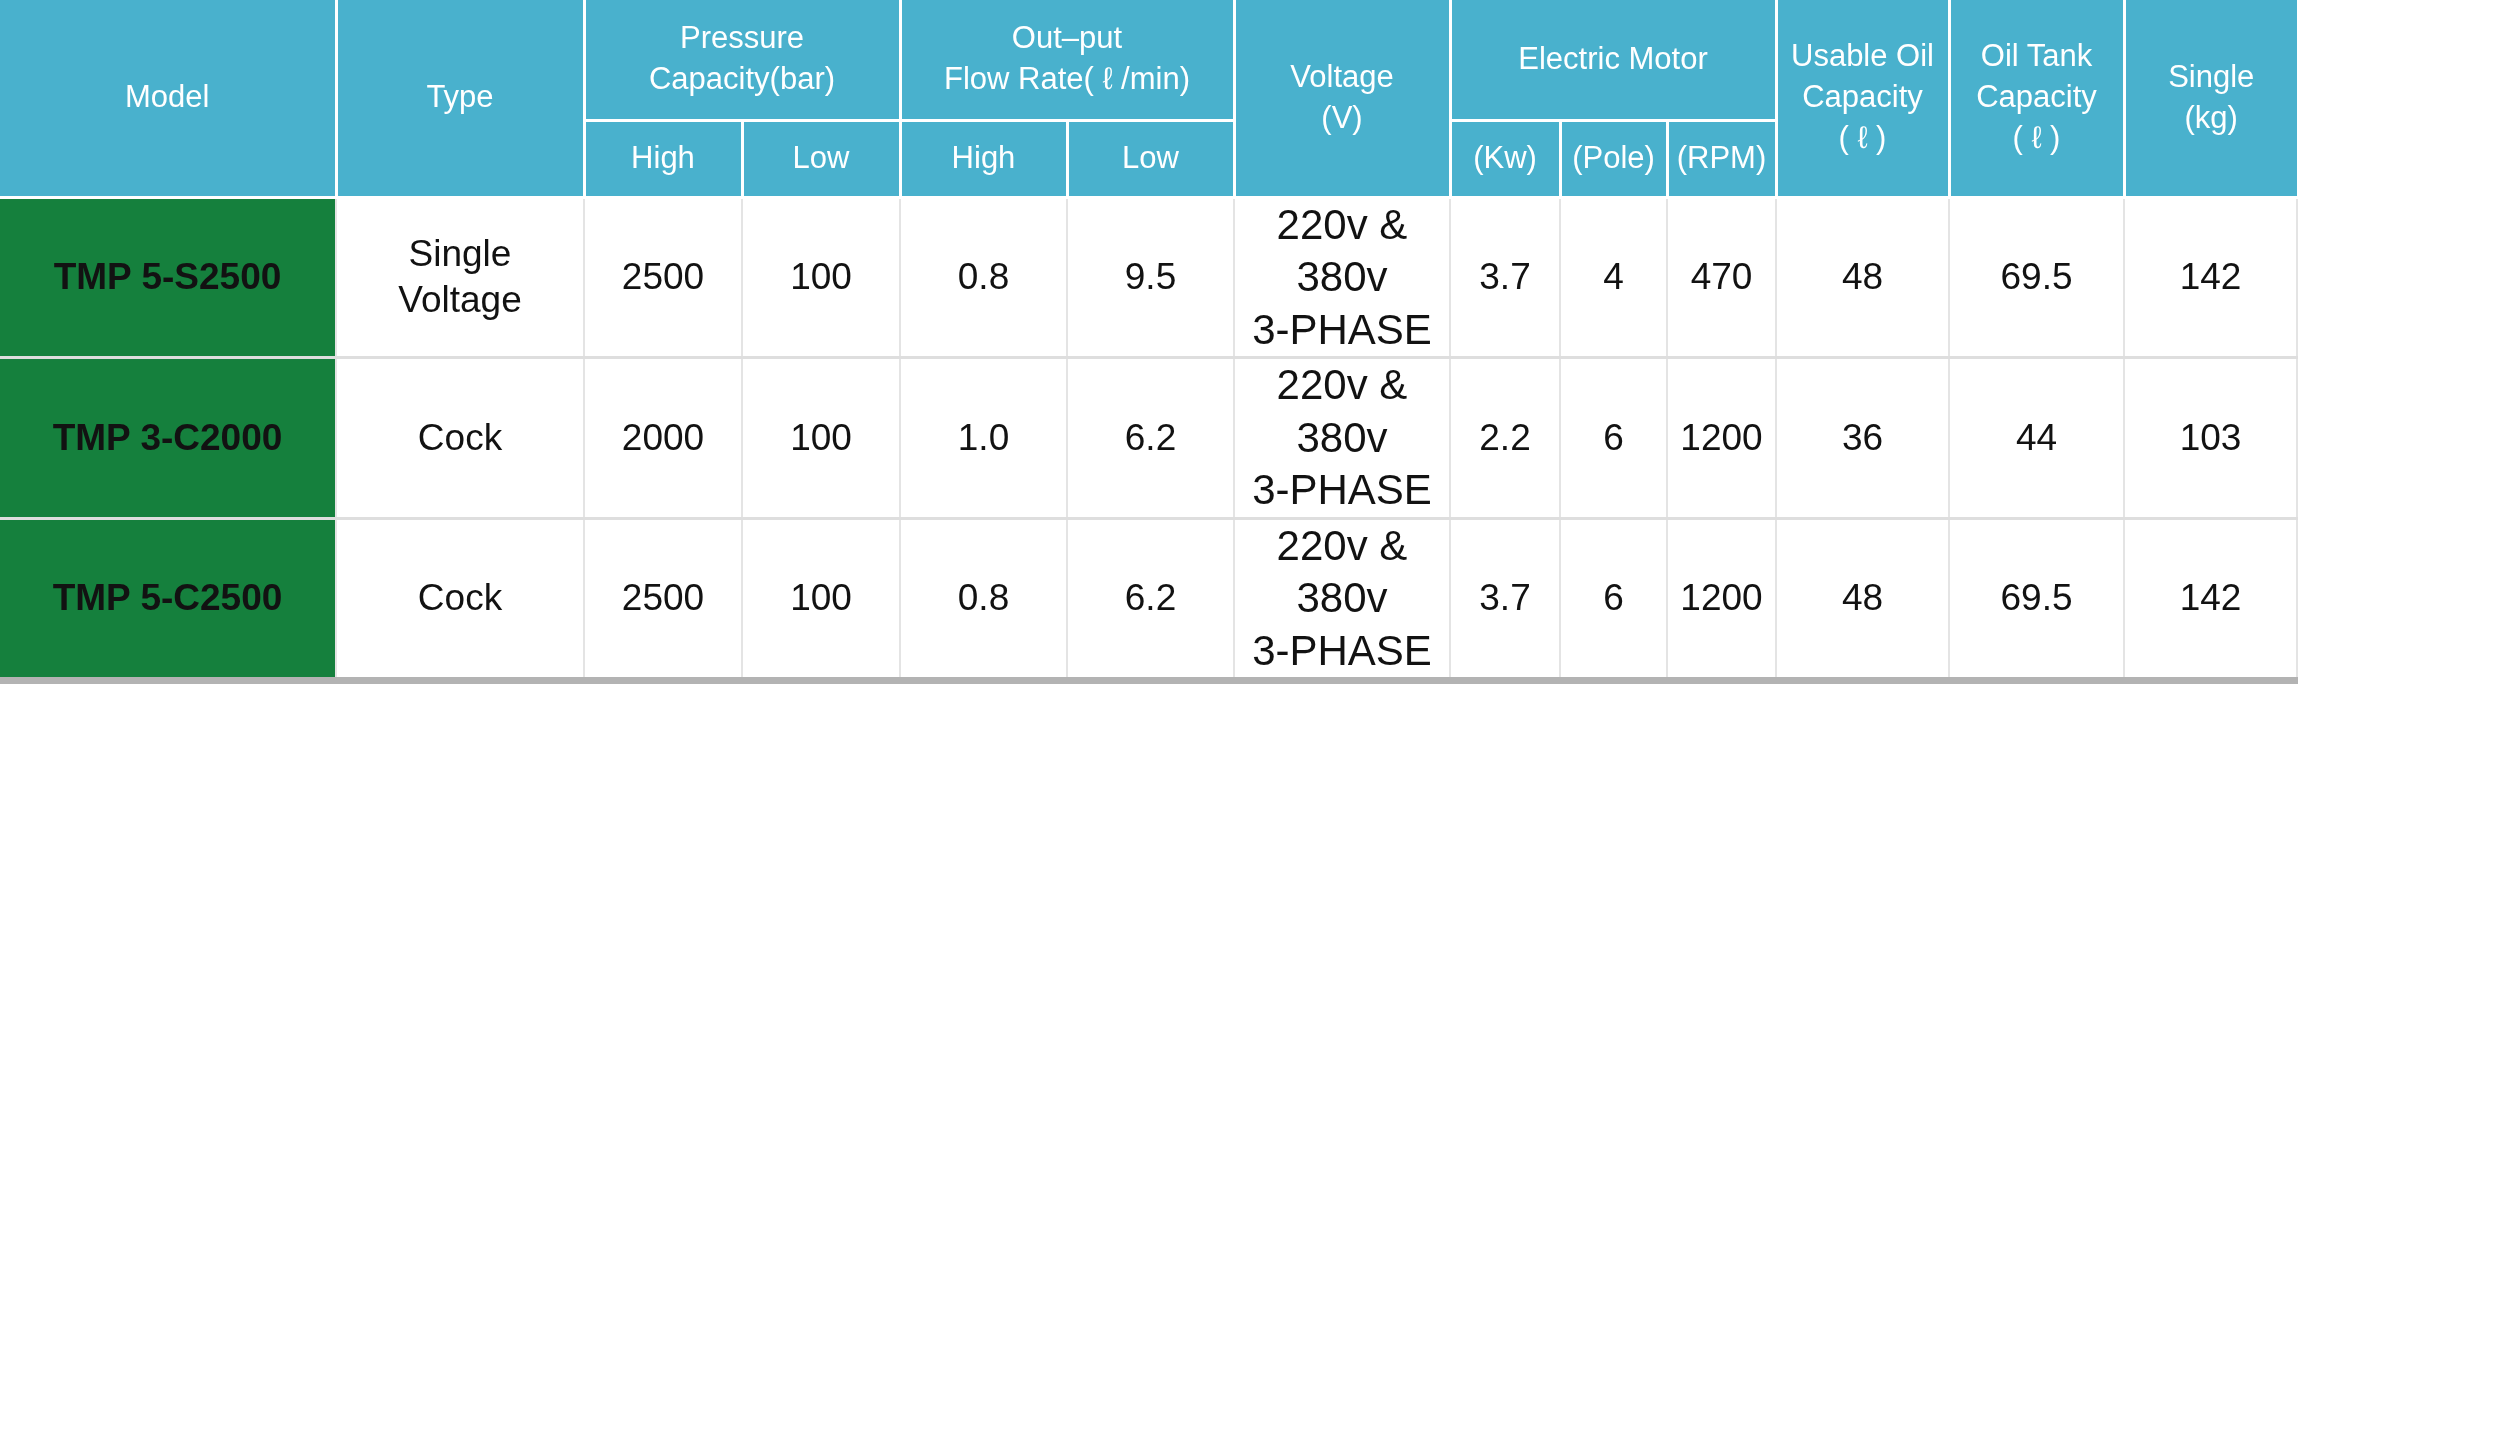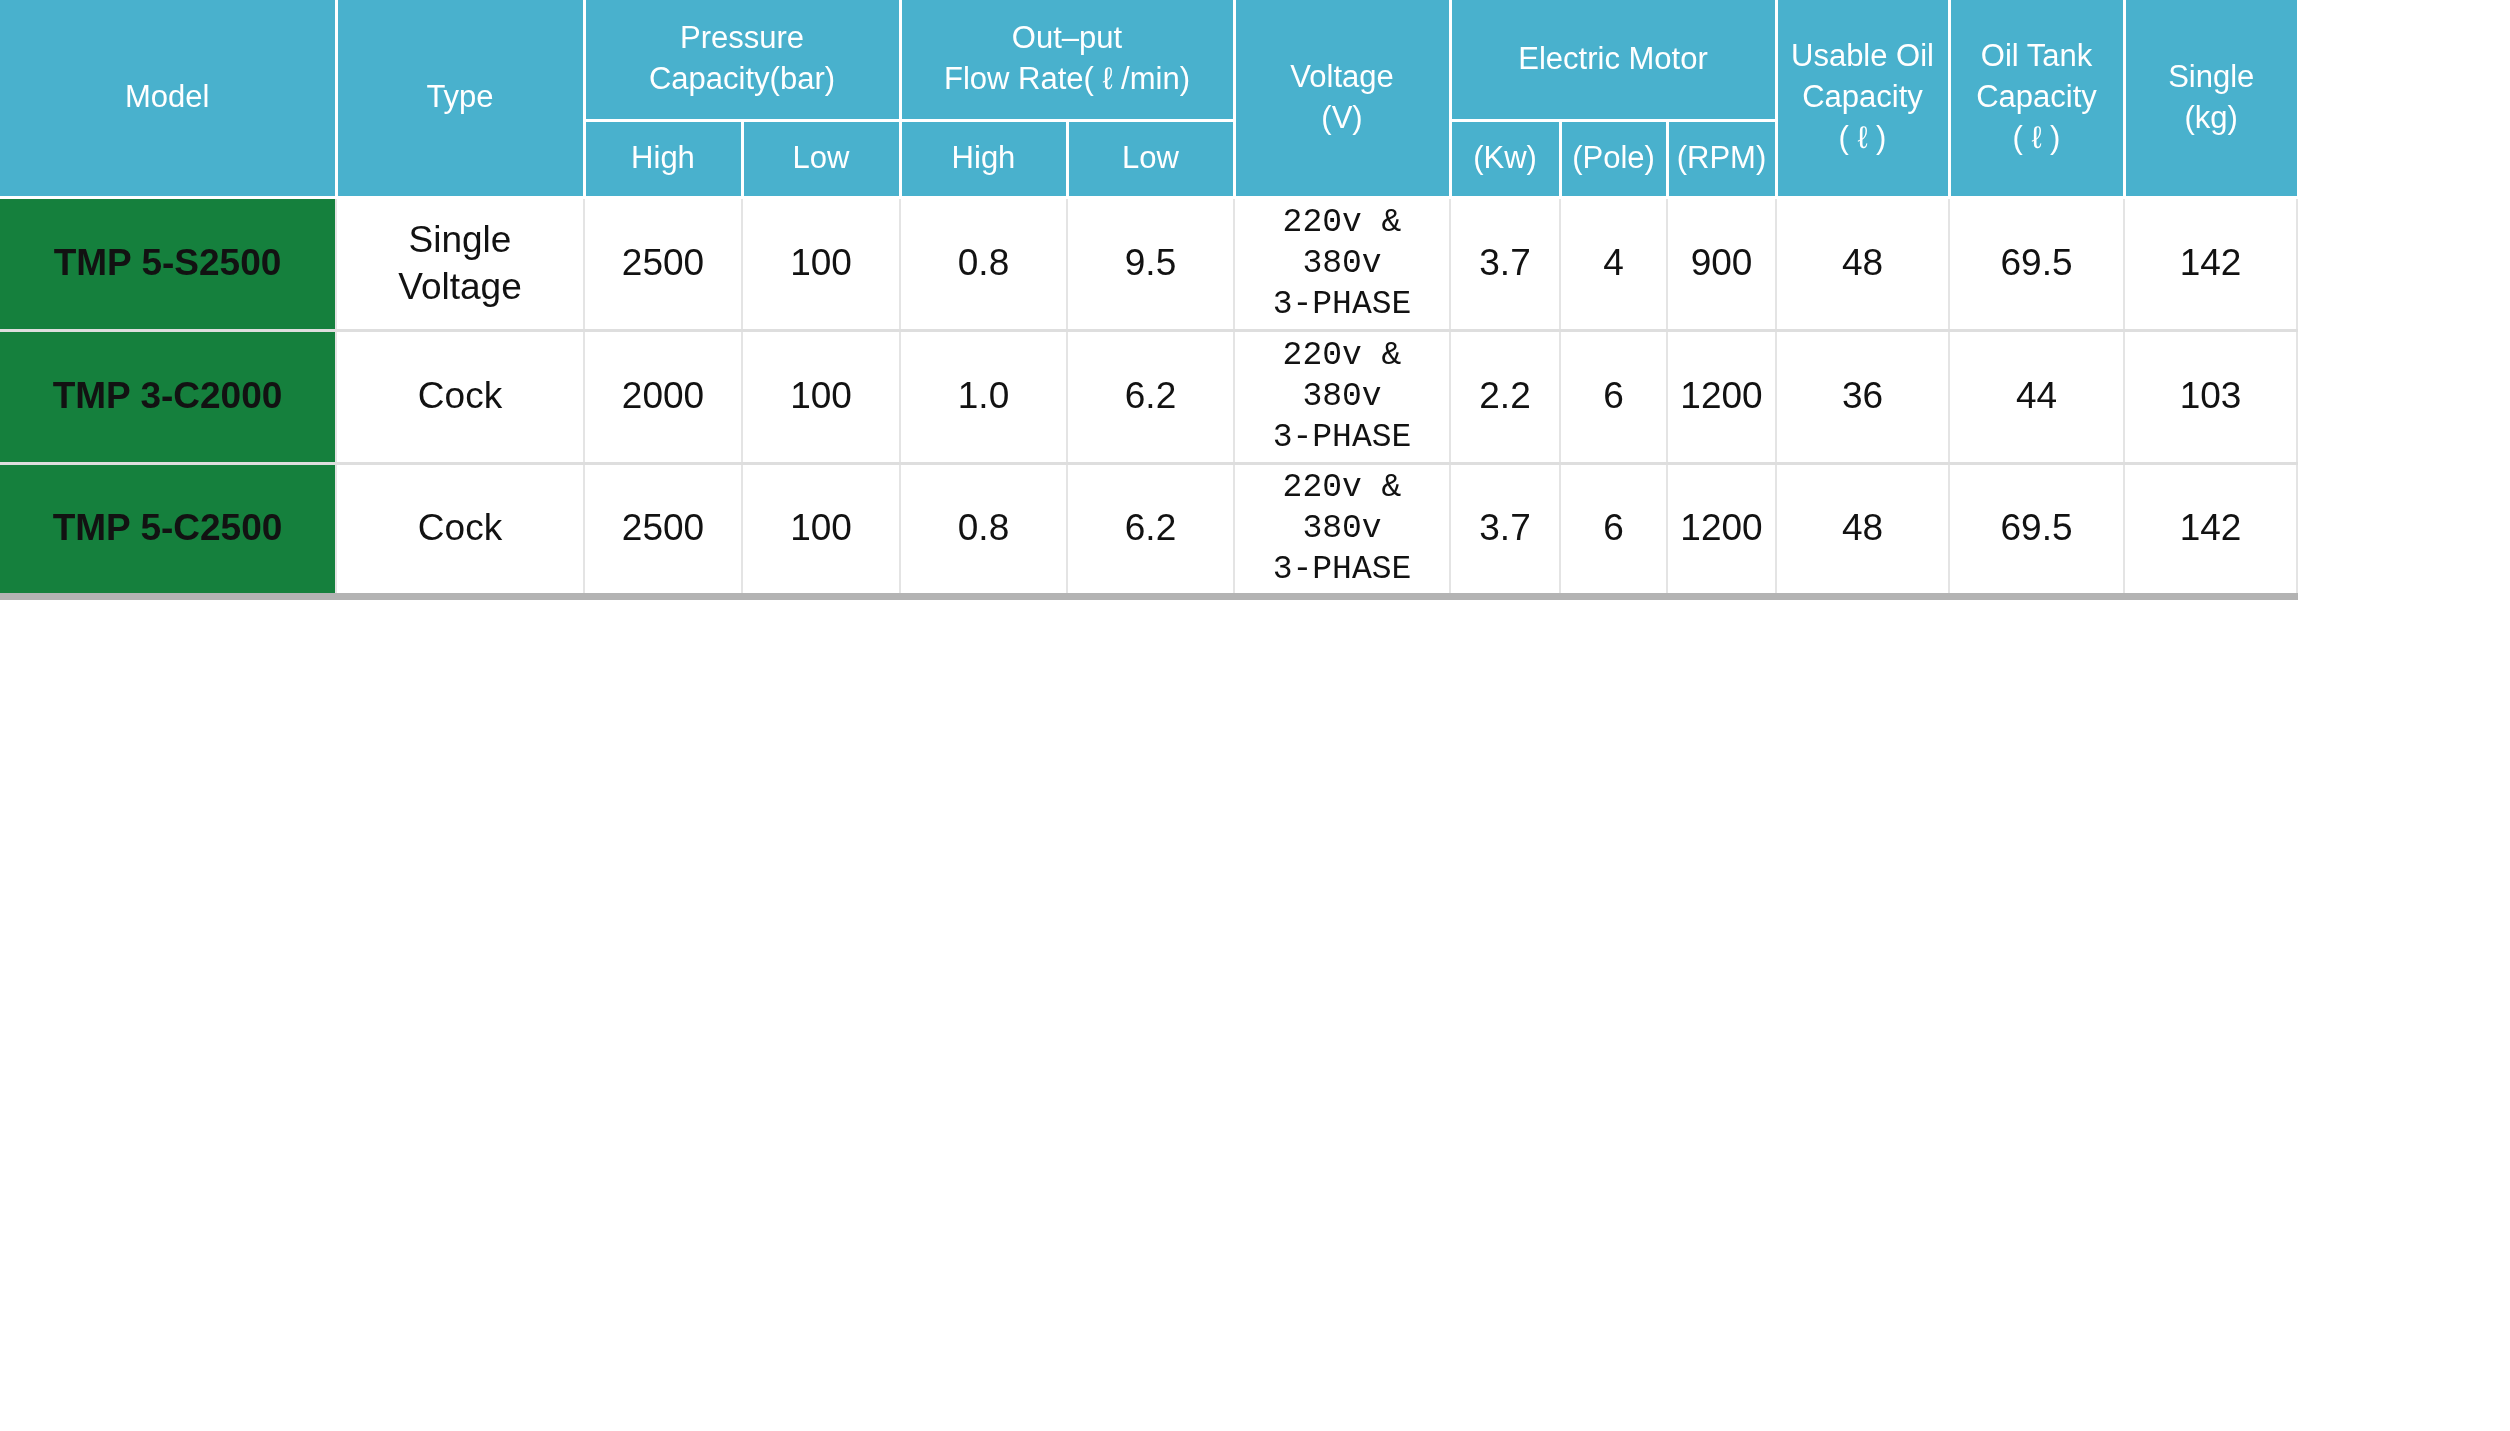--- a/index.html
+++ b/index.html
@@ -53,21 +53,21 @@
     border-right: 2px solid #e4e4e4;
     border-top: 3px solid #dedede;
   }
   .spec-table tbody tr:first-child td { border-top: 2px solid #d8d8d8; }
   .spec-table tbody tr:last-child td { border-bottom: 7px solid #b3b3b3; }
   .spec-table tbody td.cell-model {
     background: #15803d;
     font-weight: 700;
     border-left: 0;
   }
-  .spec-table tbody td.cell-voltage { font-size: 33px; font-family: Liberation Mono, monospace; }
+  .spec-table tbody td.cell-voltage { font-size: 42px; }
 </style>
 </head>
 <body>
 
 <table class="spec-table">
   <colgroup>
     <col style="width:336px">
     <col style="width:248px">
     <col style="width:158px">
     <col style="width:158px">
@@ -117,21 +117,21 @@
       <td>Single
 Voltage</td>
       <td>2500</td>
       <td>100</td>
       <td>0.8</td>
       <td>9.5</td>
       <td class="cell-voltage">220v &amp; 380v
 3-PHASE</td>
       <td>3.7</td>
       <td>4</td>
-      <td>900</td>
+      <td>470</td>
       <td>48</td>
       <td>69.5</td>
       <td>142</td>
     </tr>
     <tr>
       <td class="cell-model">TMP 3-C2000</td>
       <td>Cock</td>
       <td>2000</td>
       <td>100</td>
       <td>1.0</td>

